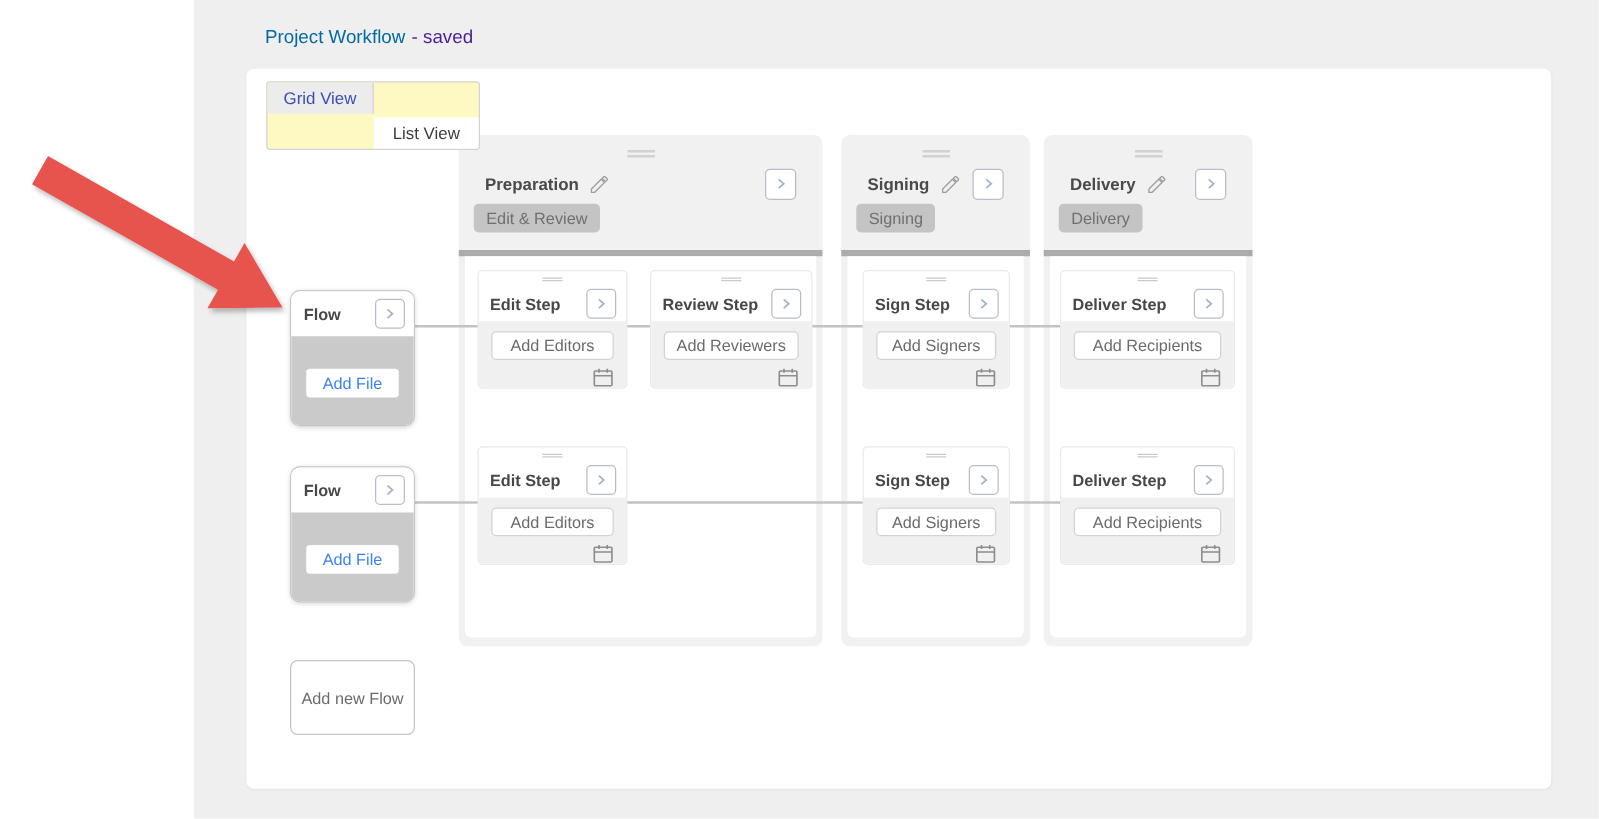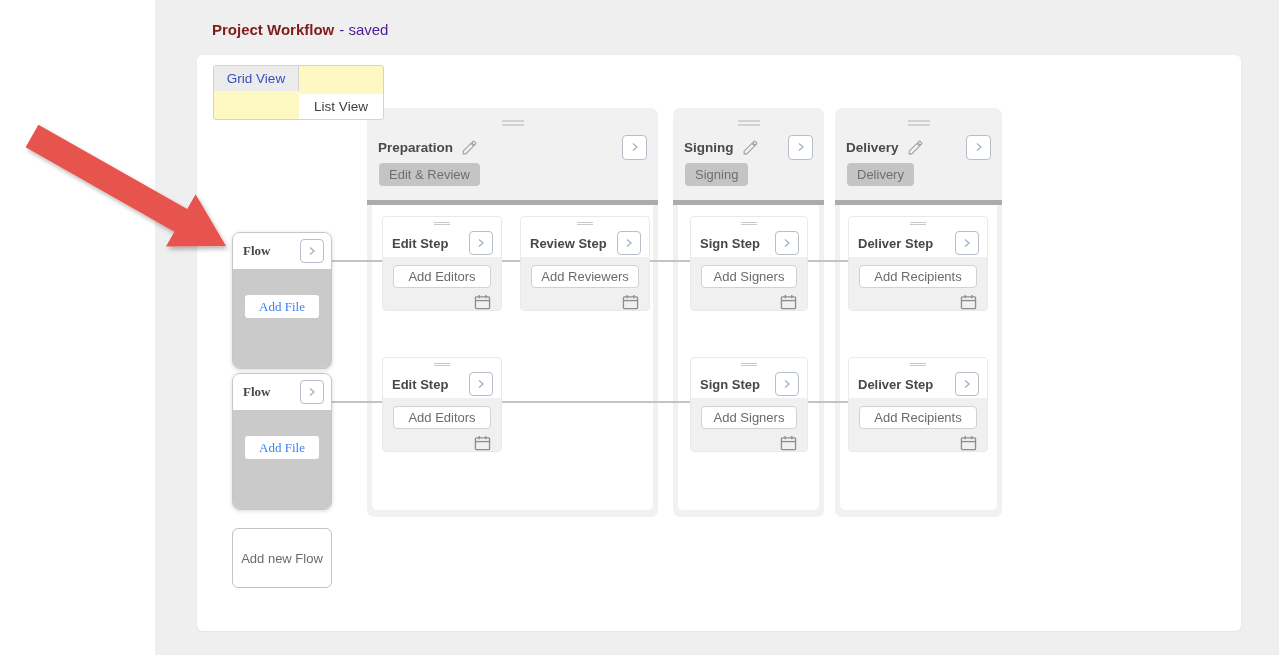--- a/index.html
+++ b/index.html
@@ -5,36 +5,36 @@
   * { margin:0; padding:0; box-sizing:border-box; }
   html,body { width:1279px; height:655px; overflow:hidden; background:#ffffff;
               font-family:"Liberation Sans", sans-serif; }
   .stage { position:relative; width:1279px; height:655px; }
 
   .bg-strip { position:absolute; left:155px; top:0; width:1124px; height:655px; background:#efefef; }
   .main-panel { position:absolute; left:197px; top:55px; width:1044px; height:576px;
                 background:#ffffff; border-radius:6px; box-shadow:0 1px 2px rgba(0,0,0,.05); }
 
   .page-title { position:absolute; left:212px; top:21px; font-size:15px; color:#4f4f4f; z-index:5; }
-  .page-title b { font-weight:bold; color:#7f1d1d; }
+  .page-title b { font-weight:normal; color:#0369a1; }
   .page-title .status { color:#4c1d95; font-weight:normal; margin-left:5px; }
 
   .tab-group { position:absolute; left:213px; top:65px; display:flex; border:1px solid #d2d2d2;
                border-radius:3px; overflow:hidden; background:#fef9c3; z-index:5; }
   .tab { height:25px; display:flex; align-items:center; justify-content:center;
          font-size:13.5px; cursor:default; }
   .tab.active { width:85px; background:#ececec; color:#3b4eb5; border-right:1px solid #d2d2d2; }
   .tab.inactive { width:84px; background:#ffffff; color:#3d3d3d;margin-top:28px; }
 
   
   .column { position:absolute; top:108px; height:409px; background:#f1f1f1; border-radius:7px; z-index:2; }
   .col-grip { position:absolute; top:12px; left:50%; margin-left:-11px; width:22px; }
   .col-grip i { display:block; height:2px; background:#d2d2d2; margin-bottom:2px; }
   .col-title-row { position:absolute; top:24px; left:0; right:0; height:30px;
-                   display:flex; align-items:center; padding:0 11px; gap:8px; }
+                   display:flex; align-items:center; padding:0 21px; gap:8px; }
   .col-title { font-weight:bold; font-size:13.5px; color:#4a4a4a; }
   .pencil { display:flex; }
   .chev-btn { margin-left:auto; width:25px; height:25px; background:#fff; border:1px solid #b7bec9;
               border-radius:4px; display:flex; align-items:center; justify-content:center; cursor:pointer; }
   .chev-btn.sm { width:24px; height:24px; }
   .chev { width:12px; height:12px; }
   .chev polyline { fill:none; stroke:#a7b2c2; stroke-width:1.4; }
   .col-badge { position:absolute; top:55px; left:12px; height:23px; display:inline-flex; align-items:center;
                padding:0 10px; background:#c4c4c4; color:#6f6f6f; font-size:13px; border-radius:4px; }
   .col-bar { position:absolute; top:92px; left:0; width:100%; height:5px; background:#ababab; }
@@ -52,23 +52,23 @@
   .grip i { display:block; height:1px; background:#c9c9c9; margin:1px 0; }
   .card-title-row { height:33px; display:flex; align-items:center; padding:0 8px 0 9px; }
   .card-title { font-weight:bold; font-size:13px; color:#474747; }
   .card-gray { flex:1; background:#f0f0f0; border-radius:0 0 3px 3px; padding:8px 10px 0 10px; }
   .action-btn { display:block; width:100%; height:23px; background:#ffffff; border:1px solid #d2d2d2;
                 border-radius:4px; font-size:13px; color:#6b6b6b; font-family:inherit; cursor:pointer; }
   .cal-row { display:flex; justify-content:flex-end; margin-top:6px; }
   .cal { display:flex; cursor:pointer; }
 
   
-  .flow-card { position:absolute; left:232px; width:100px; height:137px; background:#ffffff;
+  .flow-card { position:absolute; left:232px; width:100px; height:109px; background:#ffffff;
                border:1px solid #c6c6c6; border-radius:8px; box-shadow:0 1px 4px rgba(0,0,0,.15);
-               overflow:hidden; z-index:4; display:flex; flex-direction:column;font-family:Liberation Serif, serif; }
+               overflow:hidden; z-index:4; display:flex; flex-direction:column; }
   .flow-header { height:36px; display:flex; align-items:center; padding:0 7px 0 10px; background:#fff; }
   .flow-title { font-weight:bold; font-size:13px; color:#474747; }
   .flow-header .chev-btn { width:24px; height:24px; }
   .flow-body { flex:1; background:#cacaca; position:relative; }
   .add-file-btn { position:absolute; left:12px; top:26px; width:74px; height:23px; background:#ffffff;
                   border:none; border-radius:3px; font-size:13px; color:#3b82f6;
                   font-family:inherit; cursor:pointer; }
 
   .add-flow-btn { position:absolute; left:232px; top:528px; width:100px; height:60px; background:#ffffff;
                   border:1px solid #c4c4c4; border-radius:6px; font-size:13px; color:#6b6b6b;

